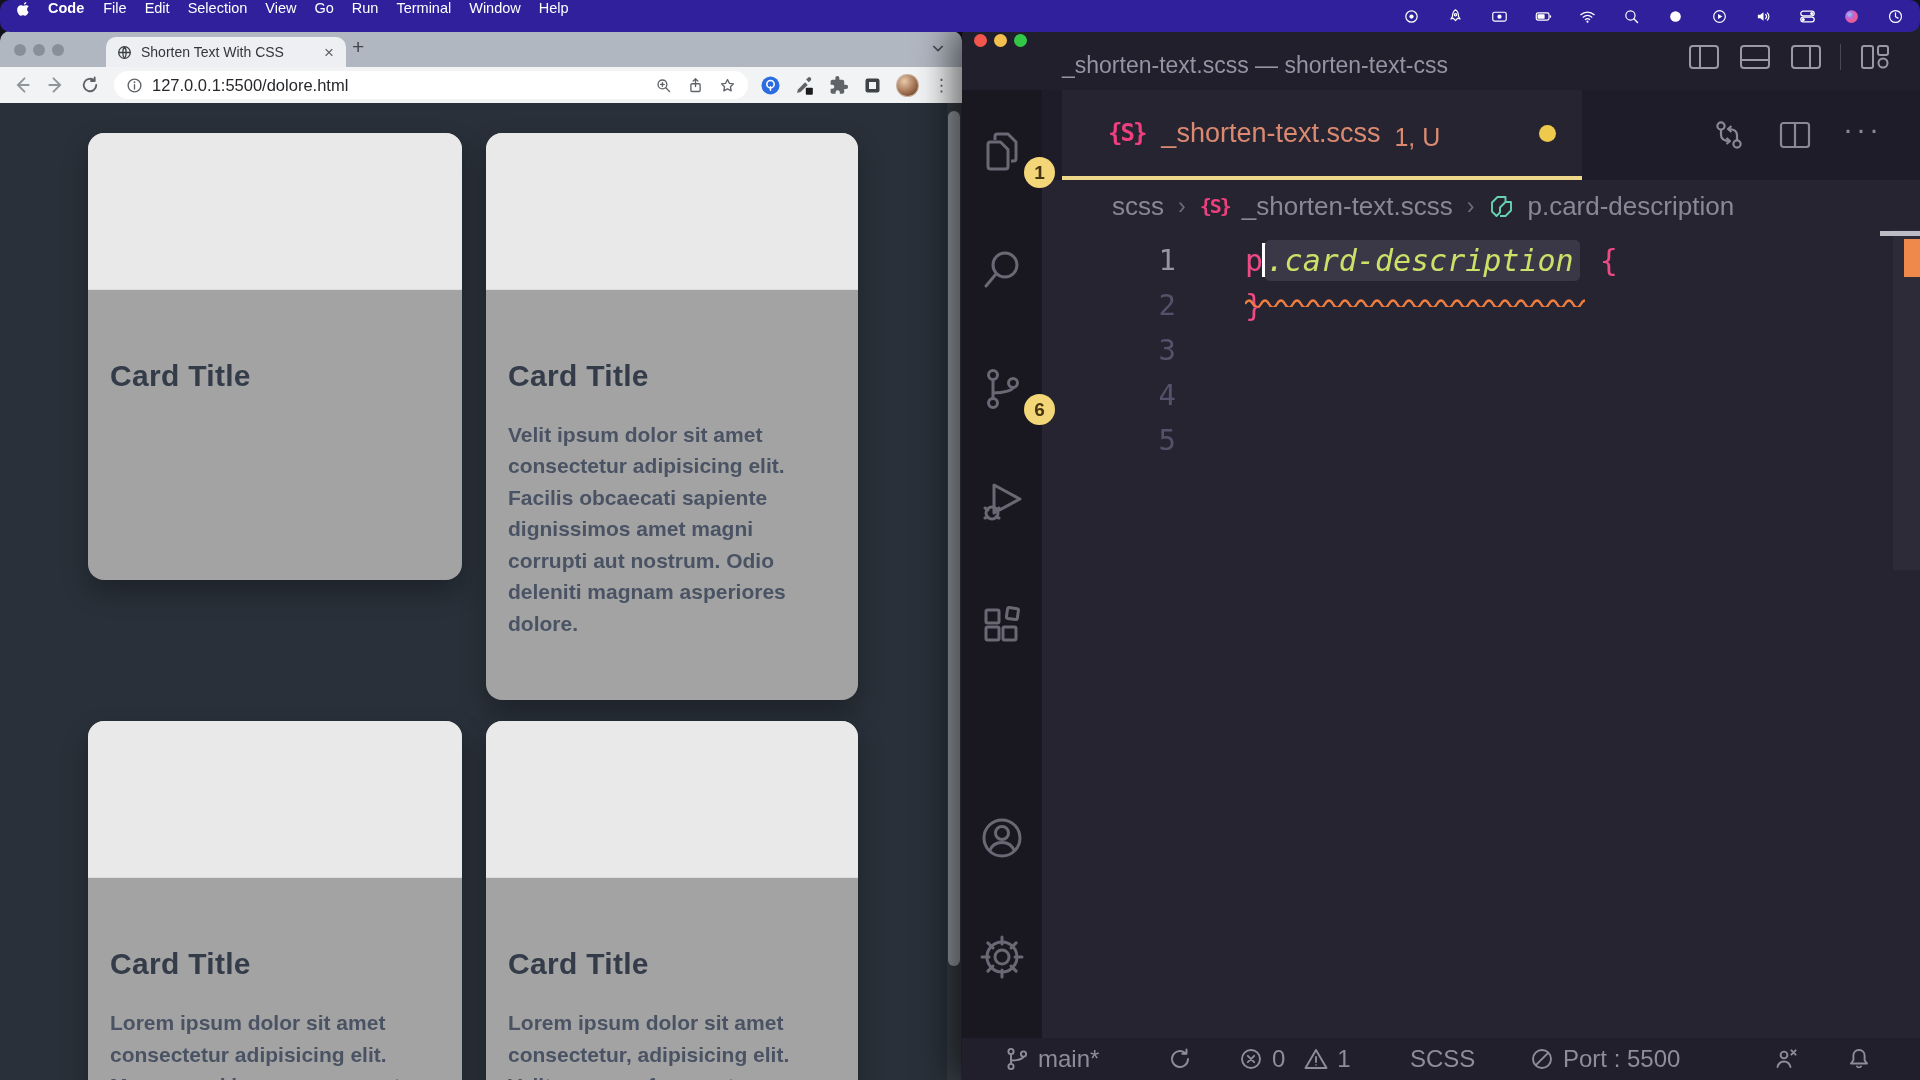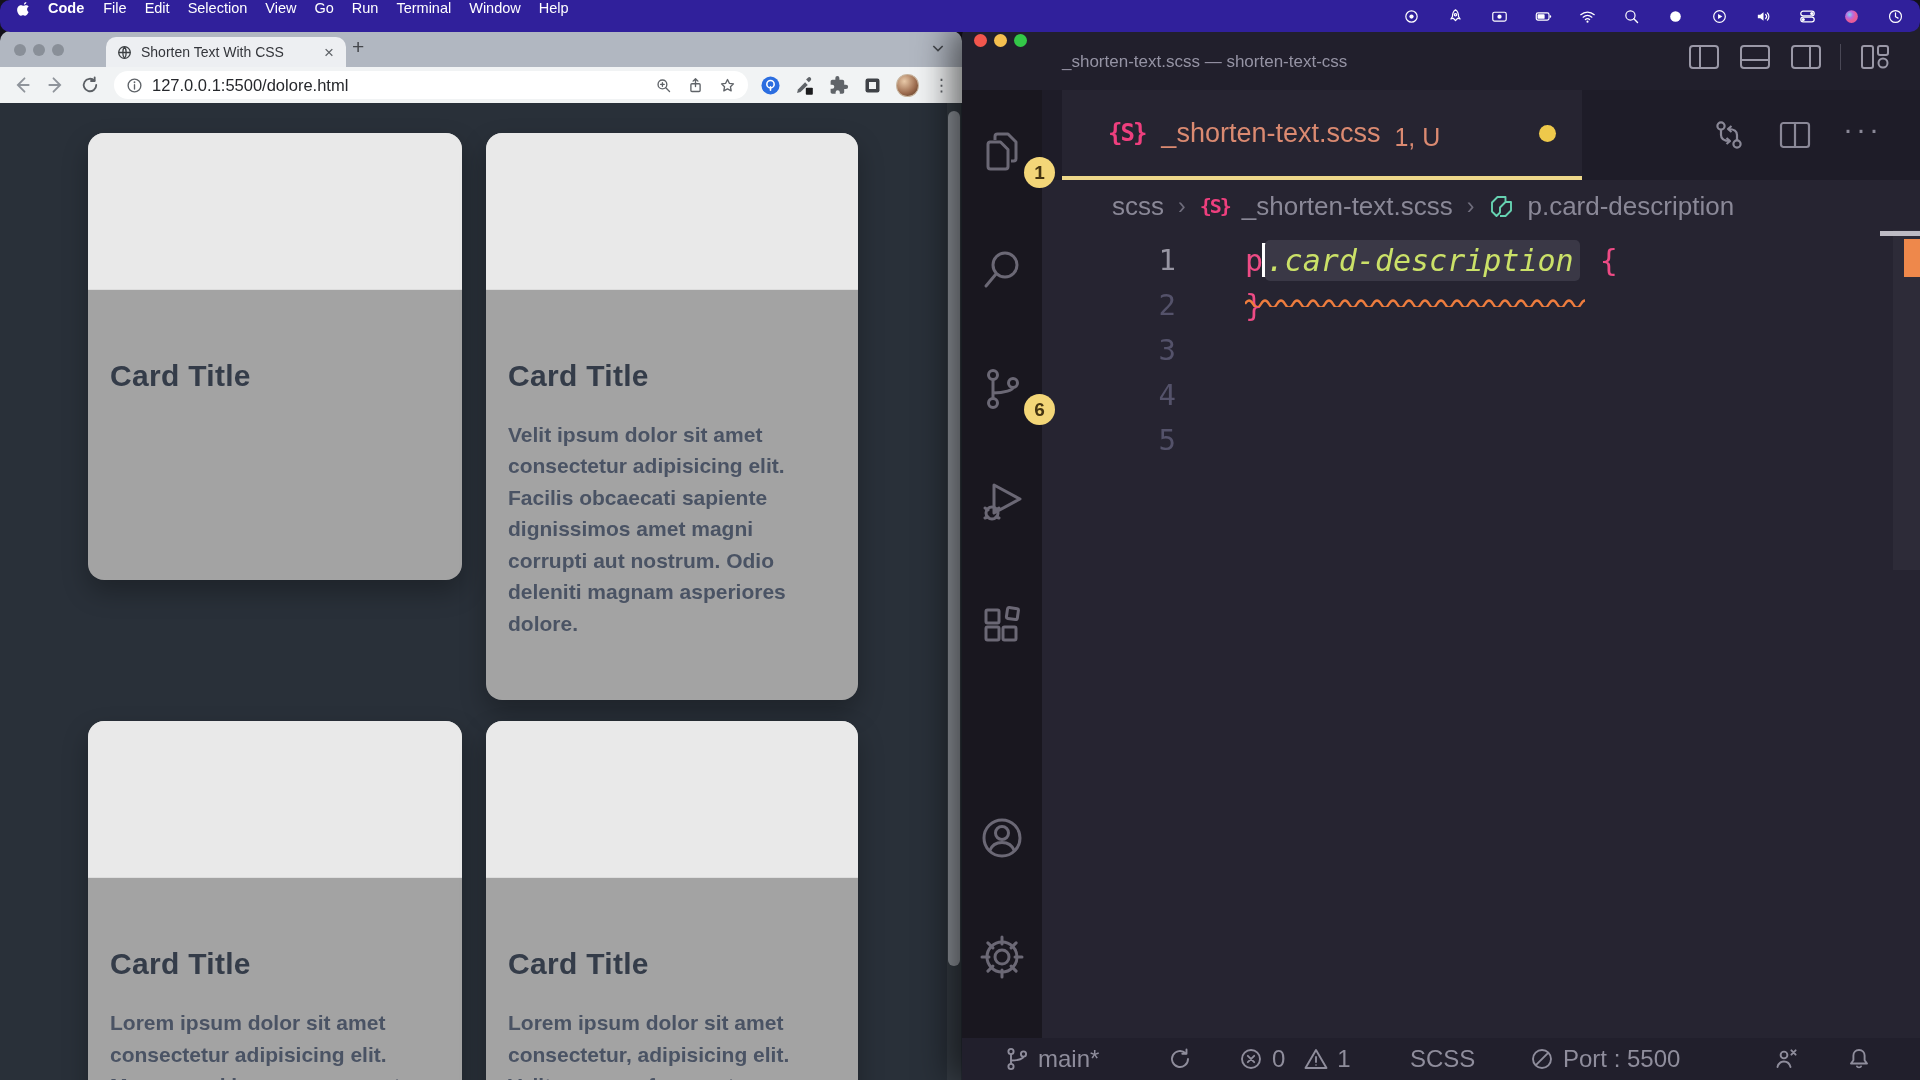--- a/index.html
+++ b/index.html
@@ -61,21 +61,21 @@
   .b-scroll{position:absolute;right:1px;top:0;width:14px;height:100%;background:rgba(255,255,255,.06);}
   .b-thumb{position:absolute;right:1px;top:8px;width:12px;height:855px;border-radius:7px;background:#91969d;}
 
   
   .vscode{position:absolute;left:962px;top:26px;width:958px;height:1054px;background:#211f2c;
     border-radius:10px 0 0 0;box-shadow:-12px 0 34px rgba(0,0,0,.55);overflow:hidden;}
   .vtitlebar{position:relative;height:64px;background:#211f2c;}
   .lights{position:absolute;left:12px;top:8px;display:flex;gap:7px;}
   .lights i{width:13px;height:13px;border-radius:50%;}
   .lt-red{background:#f2564d;}.lt-yellow{background:#f5bf4f;}.lt-green{background:#33c748;}
-  .vtitle{position:absolute;left:100px;top:26px;font-size:17px;color:#9593a4;white-space:nowrap;}
+  .vtitle{position:absolute;left:100px;top:26px;font-size:23px;color:#9593a4;white-space:nowrap;}
   .vlayout{position:absolute;right:28px;top:16px;display:flex;gap:17px;align-items:center;color:#9a98a7;}
   .vl-ic{width:34px;height:30px;}
   .vl-ic svg{width:34px;height:30px;}
   .vl-sep{width:1px;height:26px;background:#4a4856;}
 
   .vbody{position:absolute;top:64px;left:0;right:0;bottom:42px;display:flex;}
   .activitybar{width:80px;background:#19171f;position:relative;flex:none;}
   .abar-ic{position:absolute;left:16px;width:48px;height:48px;color:#6b6875;}
   .abar-ic svg{width:48px;height:48px;}
   .abadge{position:absolute;left:62px;width:31px;height:31px;border-radius:50%;background:#f3d678;

